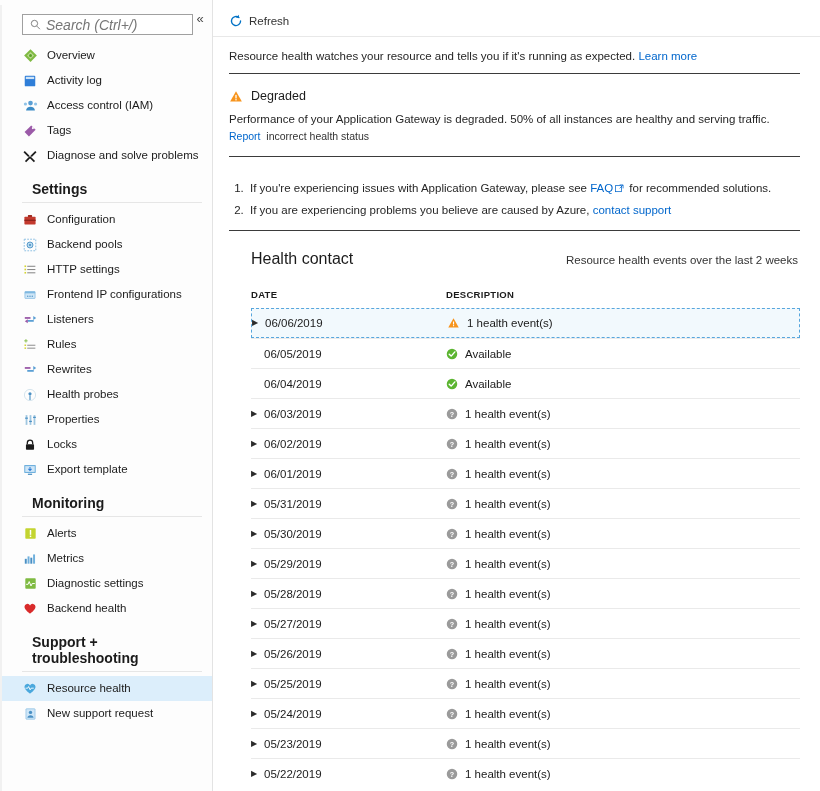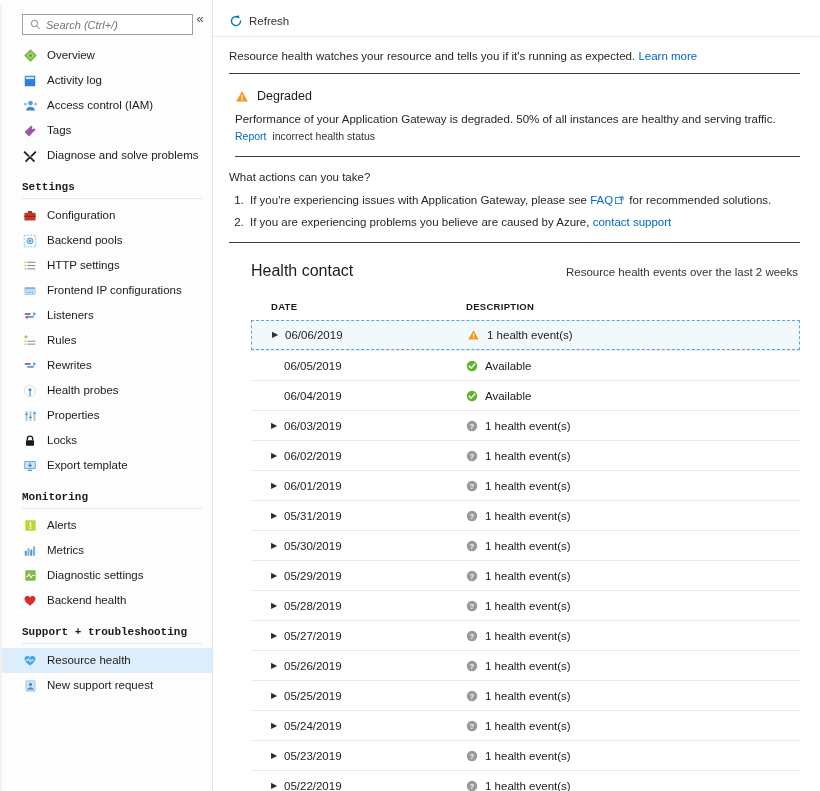--- a/index.html
+++ b/index.html
@@ -38,21 +38,21 @@
   .search-box {
     position: relative;
     height: 21px;
     border: 1px solid #a0a0a0;
     background: #fff;
     display: flex; align-items: center;
     width: 171px;
   }
   .search-box .mag { margin: 0 5px 0 7px; flex: 0 0 auto; display:flex; }
   .search-box input {
-    border: 0; outline: 0; font-size: 11px; font-style: italic;
+    border: 0; outline: 0; font-size: 14px; font-style: italic;
     color: #6b6b6b; background: transparent; width: 132px;
     font-family: "Liberation Sans", sans-serif;
   }
   .search-box input::placeholder { color: #767676; font-style: italic; }
   .collapse-btn {
     position: absolute; right: 4px; top: 6px;
     font-size: 13px; color: #4a4a4a; cursor: pointer;
     width:16px; height:16px; line-height:16px; text-align:center;
   }
 
@@ -62,22 +62,22 @@
     height: 25px; padding-left: 22px;
     font-size: 11.5px; color: #1b1b1b;
     cursor: pointer; white-space: nowrap;
   }
   .nav-item.selected { background: #dceefb; }
   .nav-ico { width: 16px; height: 16px; margin-right: 9px; flex: 0 0 16px; display:flex; align-items:center; justify-content:center;}
   .nav-ico svg { display: block; }
   .nav-label { line-height: 1; }
 
   .group-head {
-    padding: 13px 10px 3px 22px;
-    font-size: 11px; font-weight: bold; color: #1b1b1b; font-family: Liberation Mono, monospace;
+    padding: 13px 10px 3px 32px;
+    font-size: 14px; font-weight: bold; color: #1b1b1b;
   }
   .group-rule { height: 1px; background: #e6e6e6; margin: 2px 10px 4px 22px; }
 
   
   .main { flex: 1 1 auto; height: 791px; position: relative; padding-top: 5px; background:#fff; overflow:hidden; }
 
   .cmdbar {
     height: 32px; display: flex; align-items: center;
     padding-left: 16px; border-bottom: 1px solid #e8e8e8;
   }
@@ -85,21 +85,21 @@
   .cmd-btn .ci { margin-right: 6px; display: flex; }
 
   .content { padding: 0 20px 0 16px; }
 
   .intro-row {
     font-size: 11.5px; color: #262626; padding: 13px 0 11px 0;
     border-bottom: 1px solid #3b3b3b;
   }
   .lnk { color: #0066cc; text-decoration: none; cursor: pointer; }
 
-  .status-block { padding: 15px 0 0 0; margin-left: 6px; }
+  .status-block { padding: 15px 0 0 0; }
   .status-head { display: flex; align-items: center; font-size: 12.5px; color: #1b1b1b; }
   .status-head .si { margin-right: 8px; display: flex; }
   .status-desc { font-size: 11.5px; color: #262626; padding-top: 10px; }
   .status-report { font-size: 10.5px; padding-top: 5px; color: #333; }
   .status-report .lnk { font-size: 10.5px; }
 
   .actions-sep { border-bottom: 1px solid #3b3b3b; margin-top: 14px; }
 
   .actions { padding: 14px 0 0 0; }
   .actions-title { font-size: 11.5px; color: #262626; }
@@ -120,21 +120,21 @@
     display: flex; align-items: center; height: 30px;
     border-top: 1px solid #eaeaea; font-size: 11.5px; color: #1b1b1b;
     cursor: pointer;
   }
   .t-row.first { border-top: none; }
   .t-row.highlight {
     background: #f2f9fd;
     border: 1px dashed #57a6dd;
     height: 30px;
   }
-  .c-date { width: 195px; display: flex; align-items: center; margin-left: 20px; }
+  .c-date { width: 195px; display: flex; align-items: center; }
   .caret { width: 13px; flex: 0 0 13px; font-size: 8px; color: #2b2b2b; line-height: 1; }
   .caret.empty { visibility: hidden; }
   .c-desc { display: flex; align-items: center; }
   .c-desc .di { margin-right: 7px; display: flex; flex: 0 0 auto; }
 </style>
 </head>
 <body>
 
 <div id="app">
 
@@ -457,21 +457,20 @@
         </div>
         <div class="status-desc">Performance of your Application Gateway is degraded. 50% of all instances are healthy and serving traffic.</div>
         <div class="status-report">
           <a class="lnk">Report</a>&nbsp;
           <span>incorrect health status</span>
         </div>
         <div class="actions-sep"></div>
       </div>
 
       <div class="actions">
-        <div class="actions-title">What actions can you take?</div>
         <ol>
           <li>
             <span>If you're experiencing issues with Application Gateway, please see </span><a class="lnk">FAQ</a><span class="ext-ico"><svg width="9" height="9" viewBox="0 0 12 12">
                   <rect x="0.6" y="2.2" width="8" height="8" fill="none" stroke="#0066cc" stroke-width="1"></rect>
                   <path d="M6.2 1.2h4.6v4.6" fill="none" stroke="#0066cc" stroke-width="1"></path>
                   <path d="M10.6 1.4 6.2 5.8" stroke="#0066cc" stroke-width="1"></path>
                 </svg></span><span> for recommended solutions.</span>
           </li>
           <li>
             <span>If you are experiencing problems you believe are caused by Azure, </span><a class="lnk">contact support</a>

